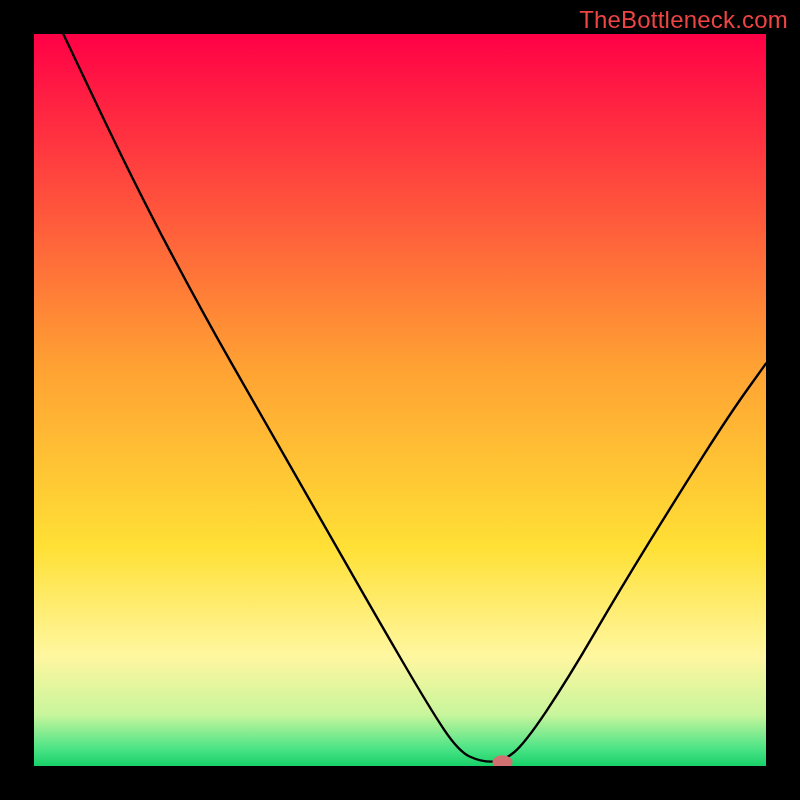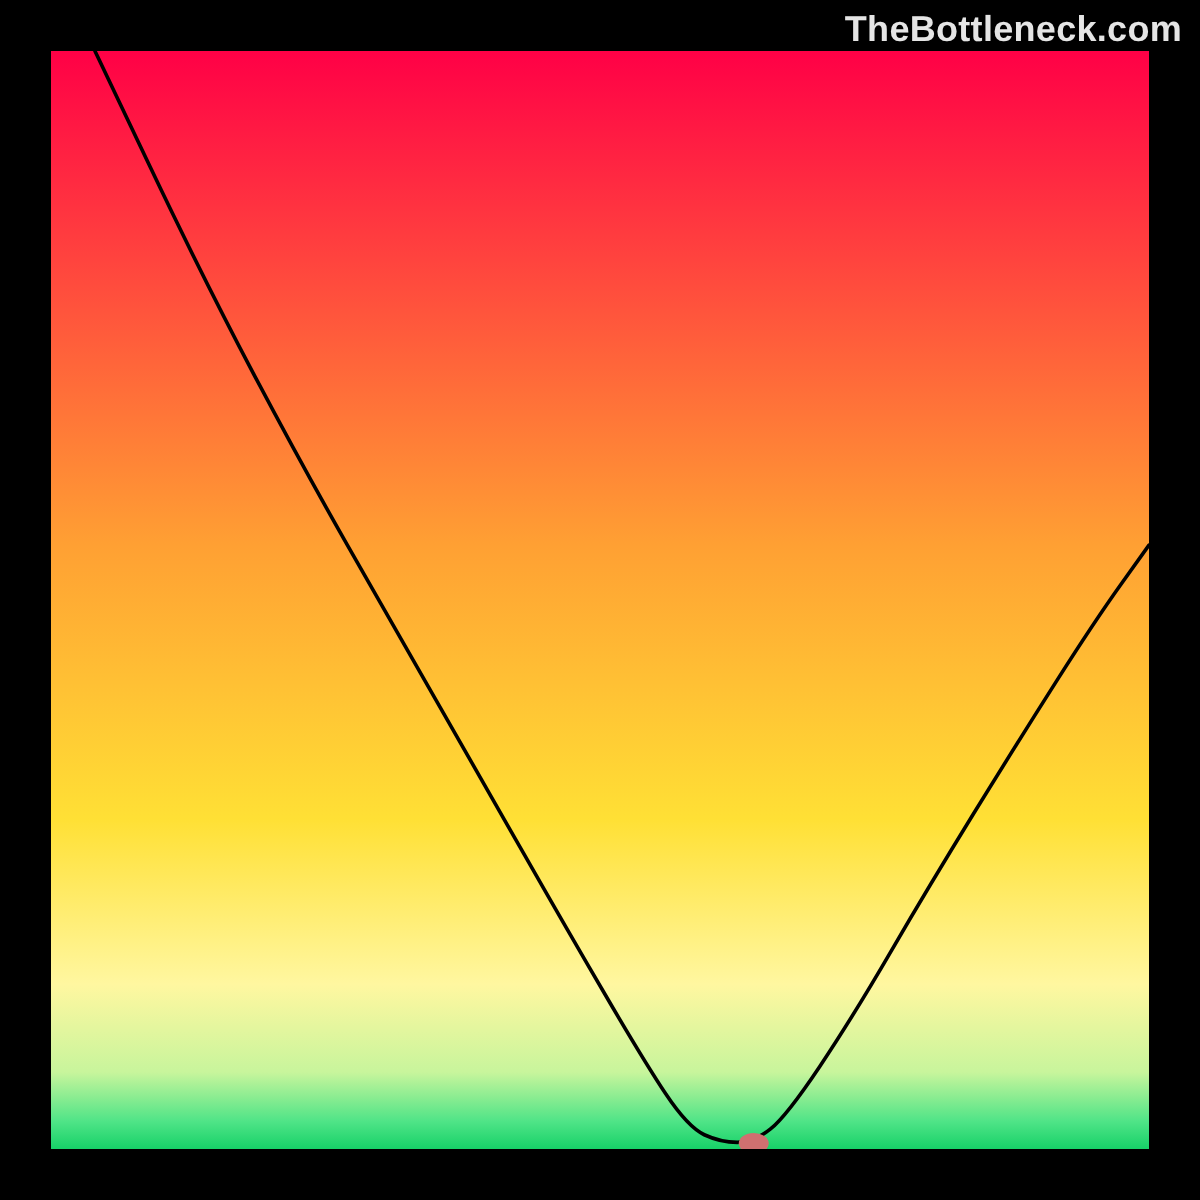--- a/index.html
+++ b/index.html
@@ -28,22 +28,22 @@
     display: block;
     width: 100%;
     height: 100%;
   }
   .watermark {
     position: absolute;
     top: 6px;
     right: 12px;
     font-family: Arial, Helvetica, sans-serif;
     font-size: 24px;
-    color: #e5e5e5;
-    font-weight: 700;
+    color: #ef4444;
+    font-weight: 400;
     letter-spacing: 0.2px;
   }
 </style>
 </head>
 <body>
 <div class="frame">
 
   <div class="plot">
     <svg viewBox="0 0 732 732">
       <defs>

